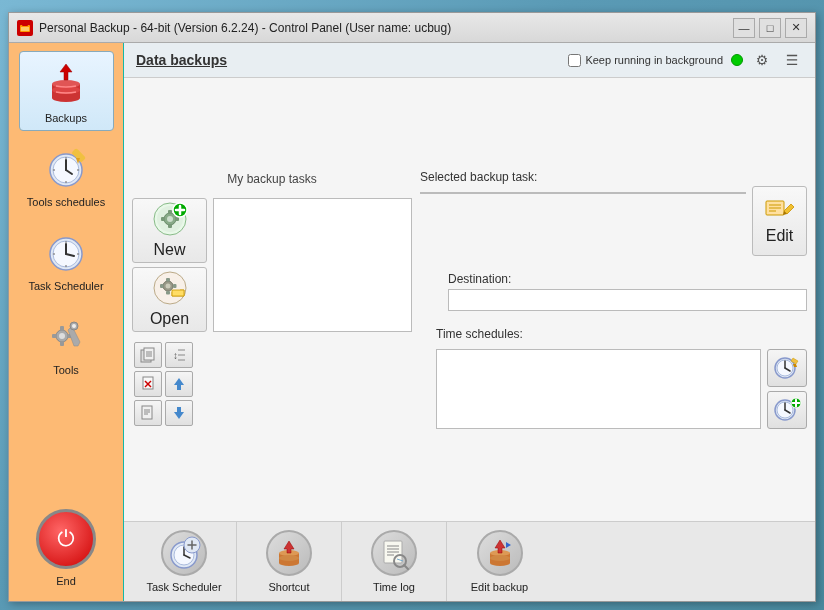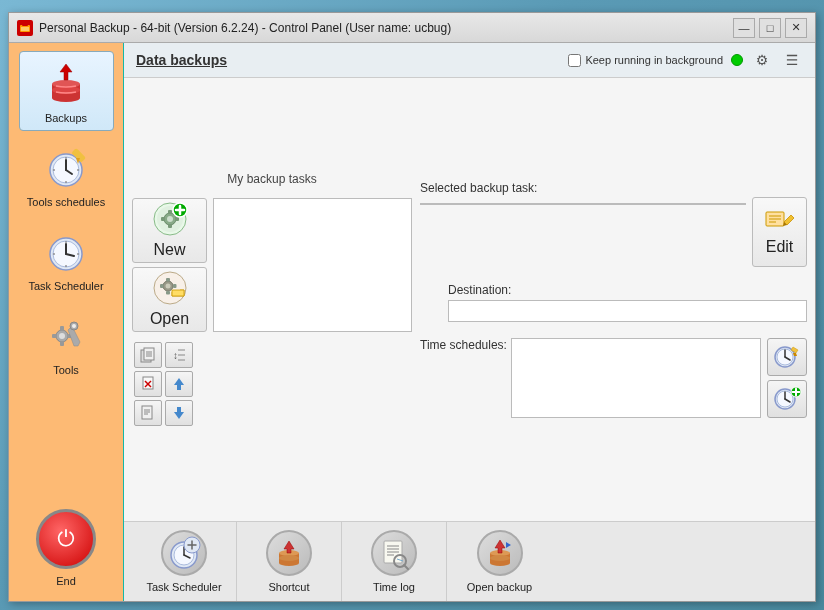--- a/index.html
+++ b/index.html
@@ -612,21 +612,21 @@
                 <span class="action-btn-label">Edit</span>
               </div>
             </div>
           </div>
 
           <div class="dest-row">
             <span class="dest-label">Destination:</span>
             <div class="dest-input"></div>
           </div>
 
-          <div style="display:flex; flex-direction:row; gap:4px; flex:1;">
+          <div style="display:flex; flex-direction:column; gap:4px; flex:1;margin-left:16px;">
             <span class="section-title">Time schedules:</span>
             <div class="time-schedules-row">
               <div class="time-list-box"></div>
               <div class="time-side-btns">
                 <div class="time-btn">
                   <svg width="30" height="30" viewBox="0 0 30 30">
                     <circle cx="13" cy="15" r="10" fill="#e0e8f4" stroke="#8899cc" stroke-width="1.5"></circle>
                     <circle cx="13" cy="15" r="8" fill="#f5f8ff" stroke="#aabbdd" stroke-width="1"></circle>
                     <line x1="13" y1="15" x2="13" y2="8" stroke="#333" stroke-width="1.5" stroke-linecap="round"></line>
                     <line x1="13" y1="15" x2="18" y2="18" stroke="#333" stroke-width="1.5" stroke-linecap="round"></line>
@@ -708,18 +708,18 @@
               <ellipse cx="18" cy="28" rx="10" ry="3" fill="#cc7733"></ellipse>
               <rect x="8" y="18" width="20" height="10" fill="#cc7733"></rect>
               <ellipse cx="18" cy="18" rx="10" ry="3" fill="#dd9955"></ellipse>
               <ellipse cx="18" cy="23" rx="10" ry="3" fill="#d08844"></ellipse>
 
               <polygon points="18,5 13,13 16,13 16,18 20,18 20,13 23,13" fill="#cc3333" stroke="#990000" stroke-width="0.5"></polygon>
 
               <polygon points="24,7 24,13 29,10" fill="#3366cc"></polygon>
             </svg>
           </div>
-          <span class="bottom-tool-label">Open backup</span>
+          <span class="bottom-tool-label">Edit backup</span>
         </div>
       </div>
     </div>
   </div>
 </div>
 
 </body></html>

